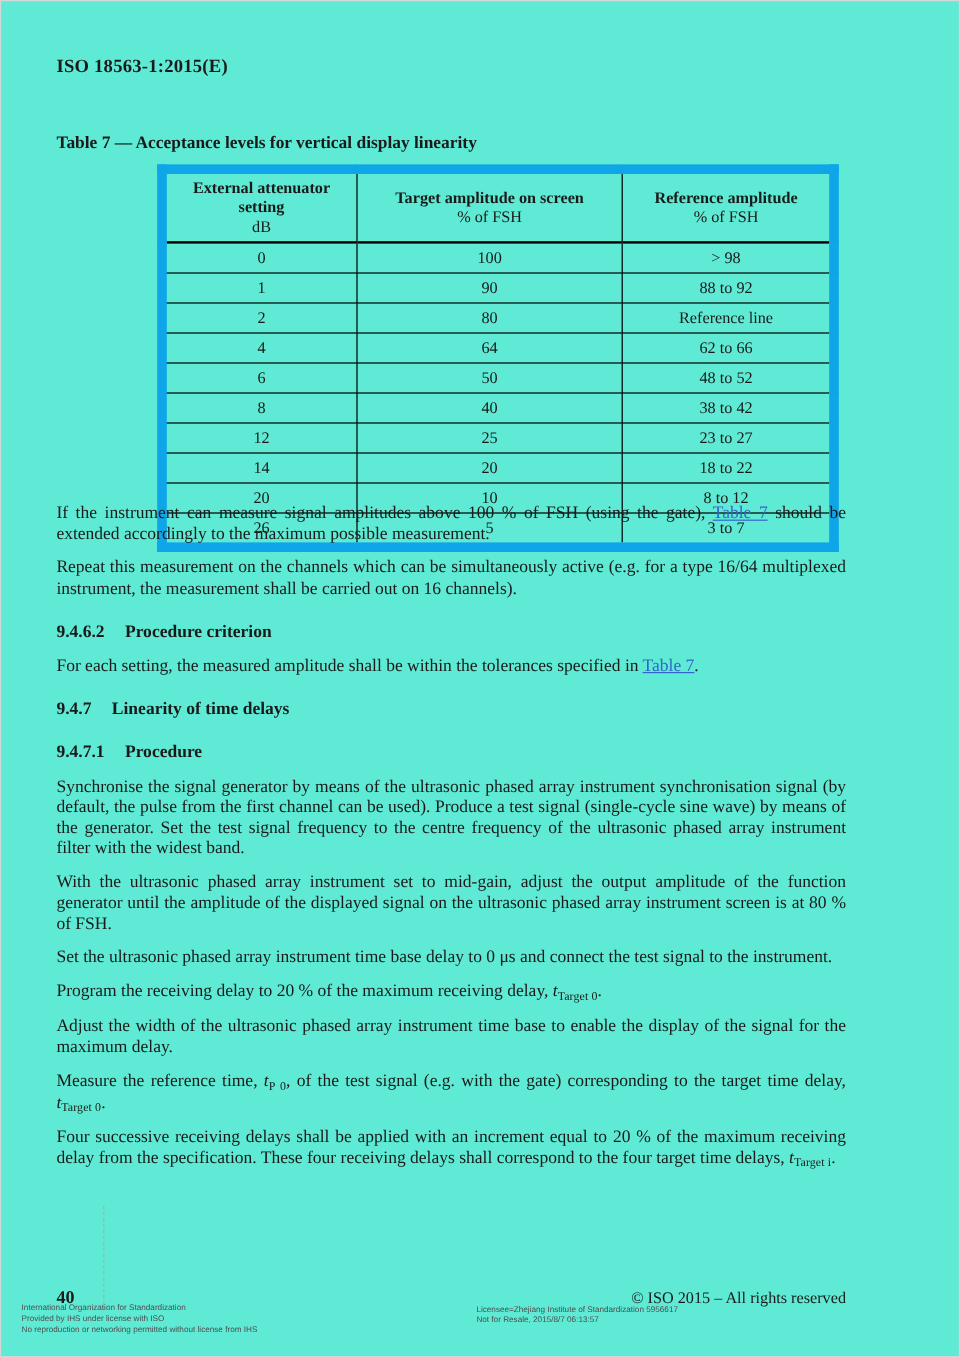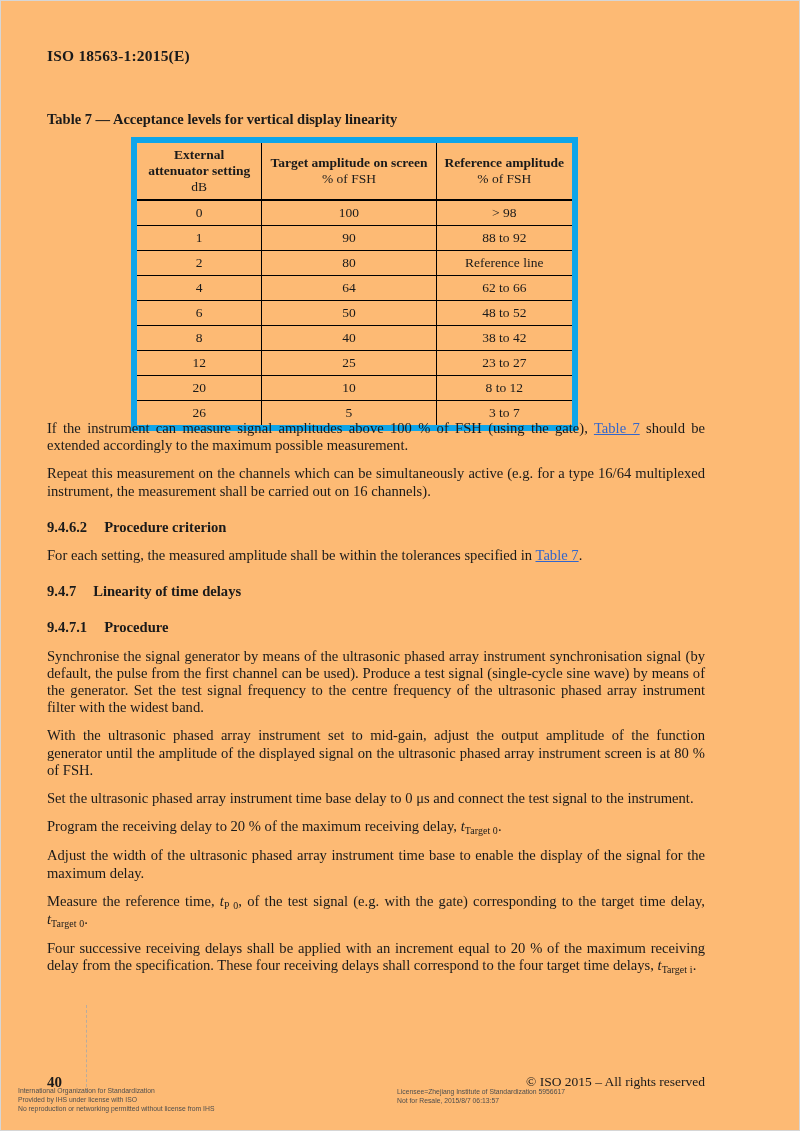--- a/index.html
+++ b/index.html
@@ -1,36 +1,36 @@
 <!DOCTYPE html>
 <html><head>
 <meta charset="utf-8">
 <style>
   html,body{margin:0;padding:0;background:#ffffff;}
   .page{
     position:relative;
     width:800px;height:1131px;
-    background:#fdba74;
+    background:#5eead4;
     font-family:"Liberation Serif","DejaVu Serif",serif;
     color:#1a1a1a;
     box-shadow:inset 0 0 0 1px #d6d6d6;
     overflow:hidden;
   }
   .doc-header{
     position:absolute;left:47px;top:47px;
     font-size:15.5px;font-weight:bold;letter-spacing:0.2px;
   }
   .table-caption{
     position:absolute;left:47px;top:111px;width:658px;
     text-align:left;font-weight:bold;font-size:14.5px;
   }
   table.t7{
-    position:absolute;left:131px;top:137px;width:447px;
+    position:absolute;left:131px;top:137px;width:568px;
     border-collapse:collapse;
-    border:6px solid #0ea5e9;
+    border:8px solid #0ea5e9;
     font-size:13.5px;
   }
   table.t7 th, table.t7 td{
     border:1px solid #000;
     text-align:center;vertical-align:middle;
     padding:1px 4px;
   }
   table.t7 thead th{border-bottom:2px solid #000;padding:4px 6px 5px;}
   table.t7 col.c1{width:29%;}
   table.t7 col.c2{width:39.5%;}
@@ -134,20 +134,25 @@
           <td>8</td>
           <td>40</td>
           <td>38 to 42</td>
         </tr>
         <tr>
           <td>12</td>
           <td>25</td>
           <td>23 to 27</td>
         </tr>
         <tr>
+          <td>14</td>
+          <td>20</td>
+          <td>18 to 22</td>
+        </tr>
+        <tr>
           <td>20</td>
           <td>10</td>
           <td>8 to 12</td>
         </tr>
         <tr>
           <td>26</td>
           <td>5</td>
           <td>3 to 7</td>
         </tr>
       </tbody>

